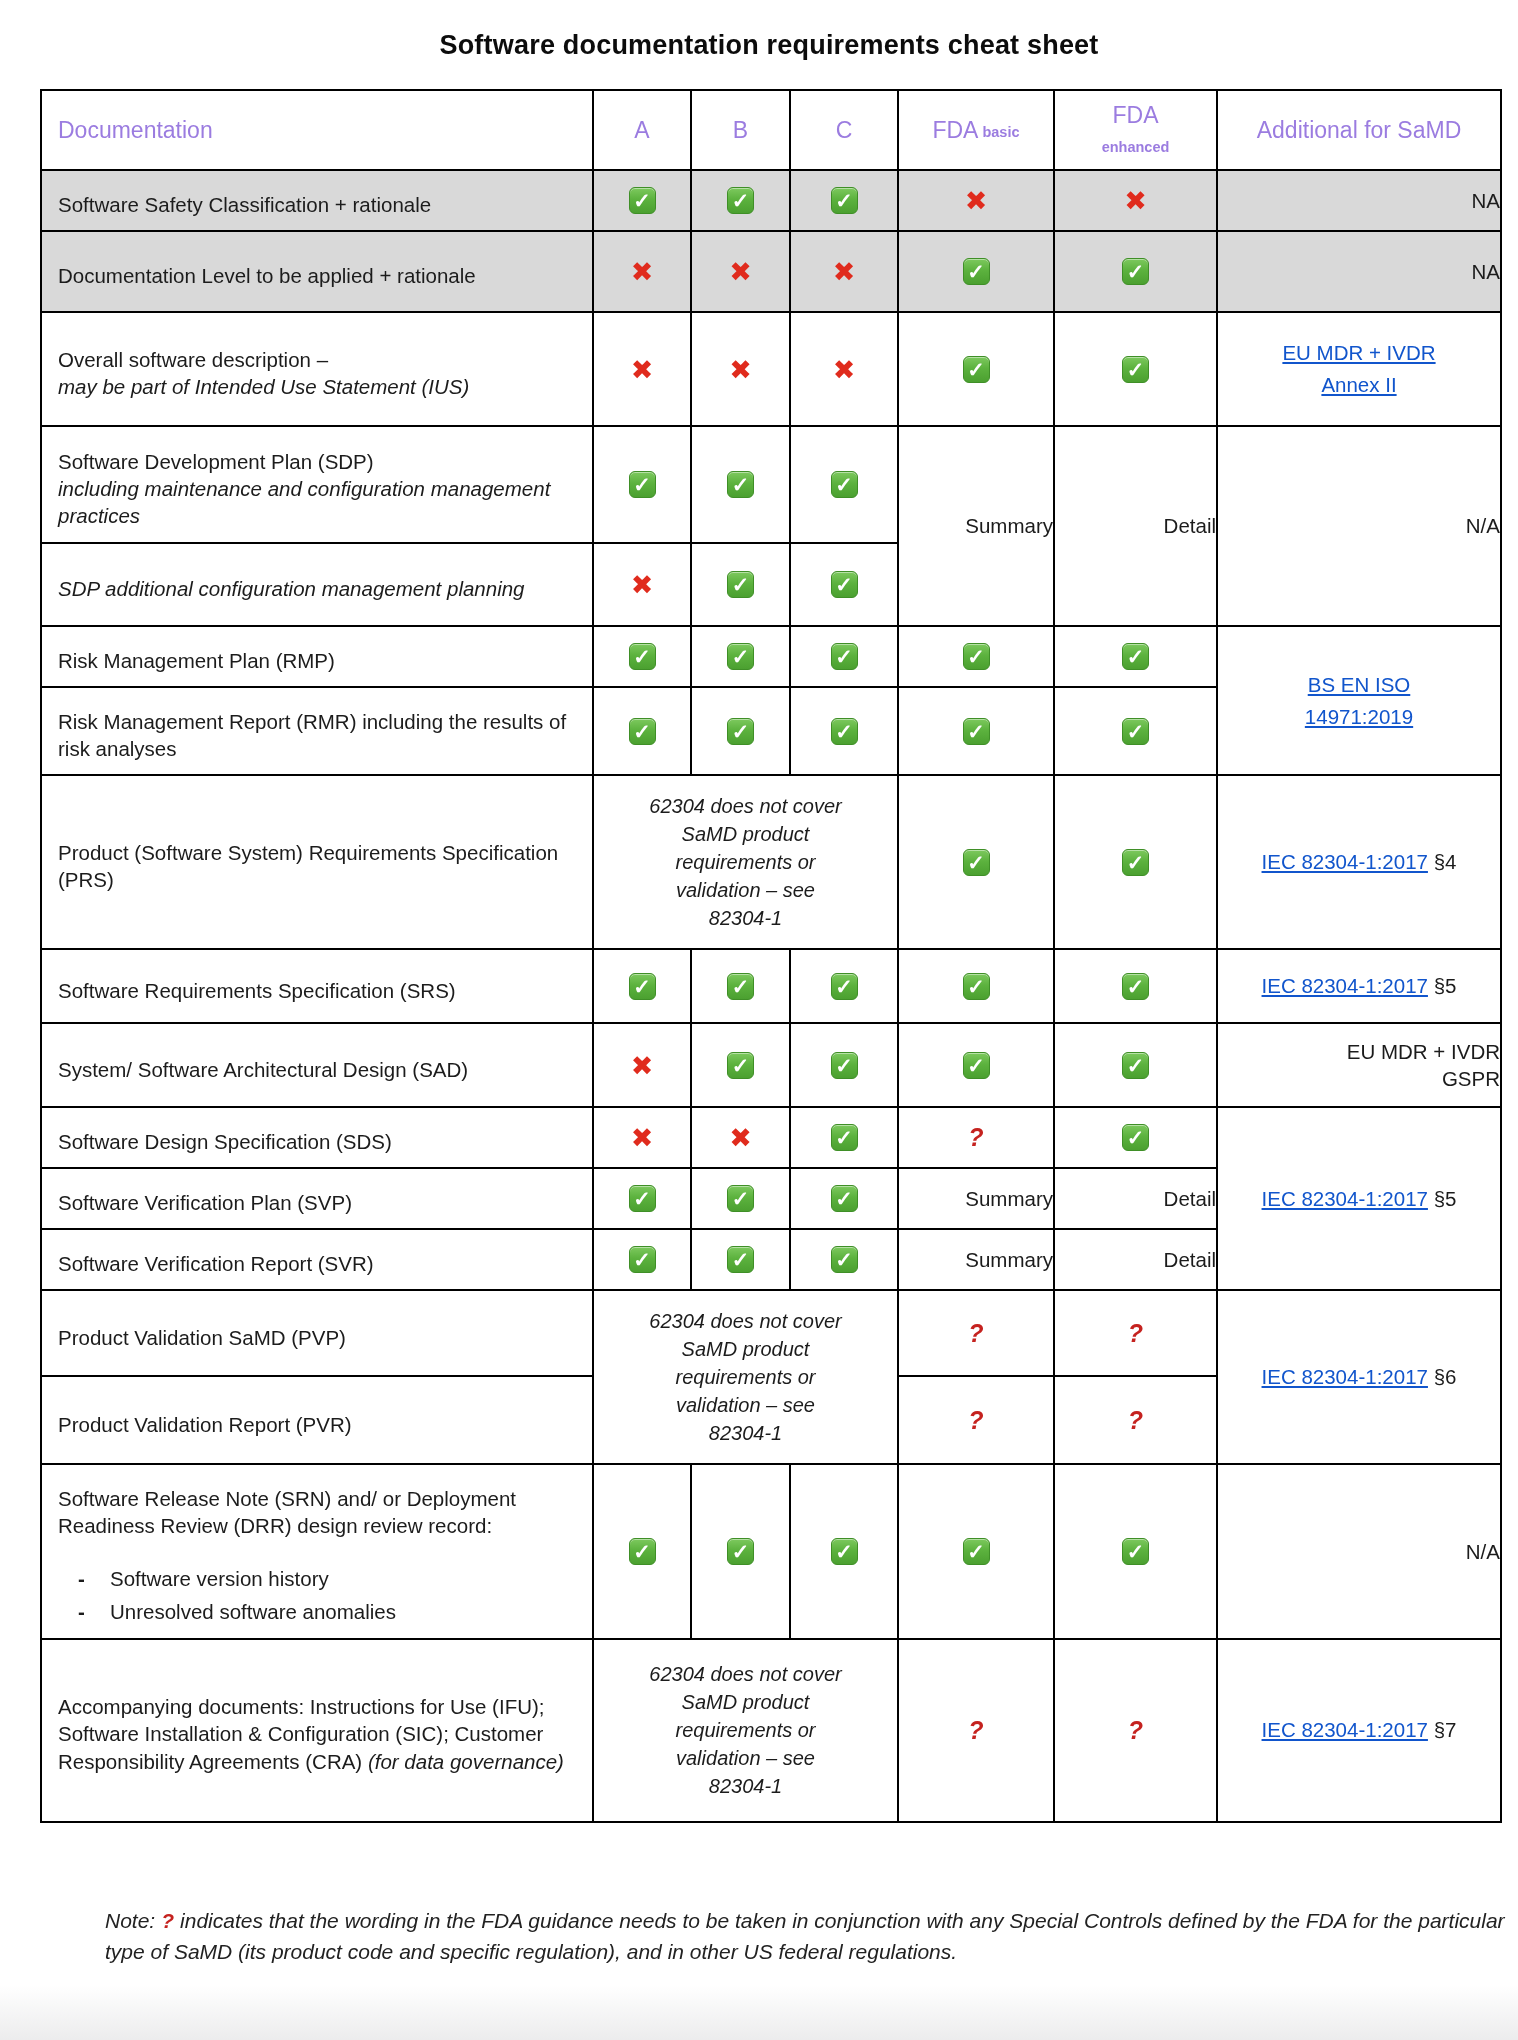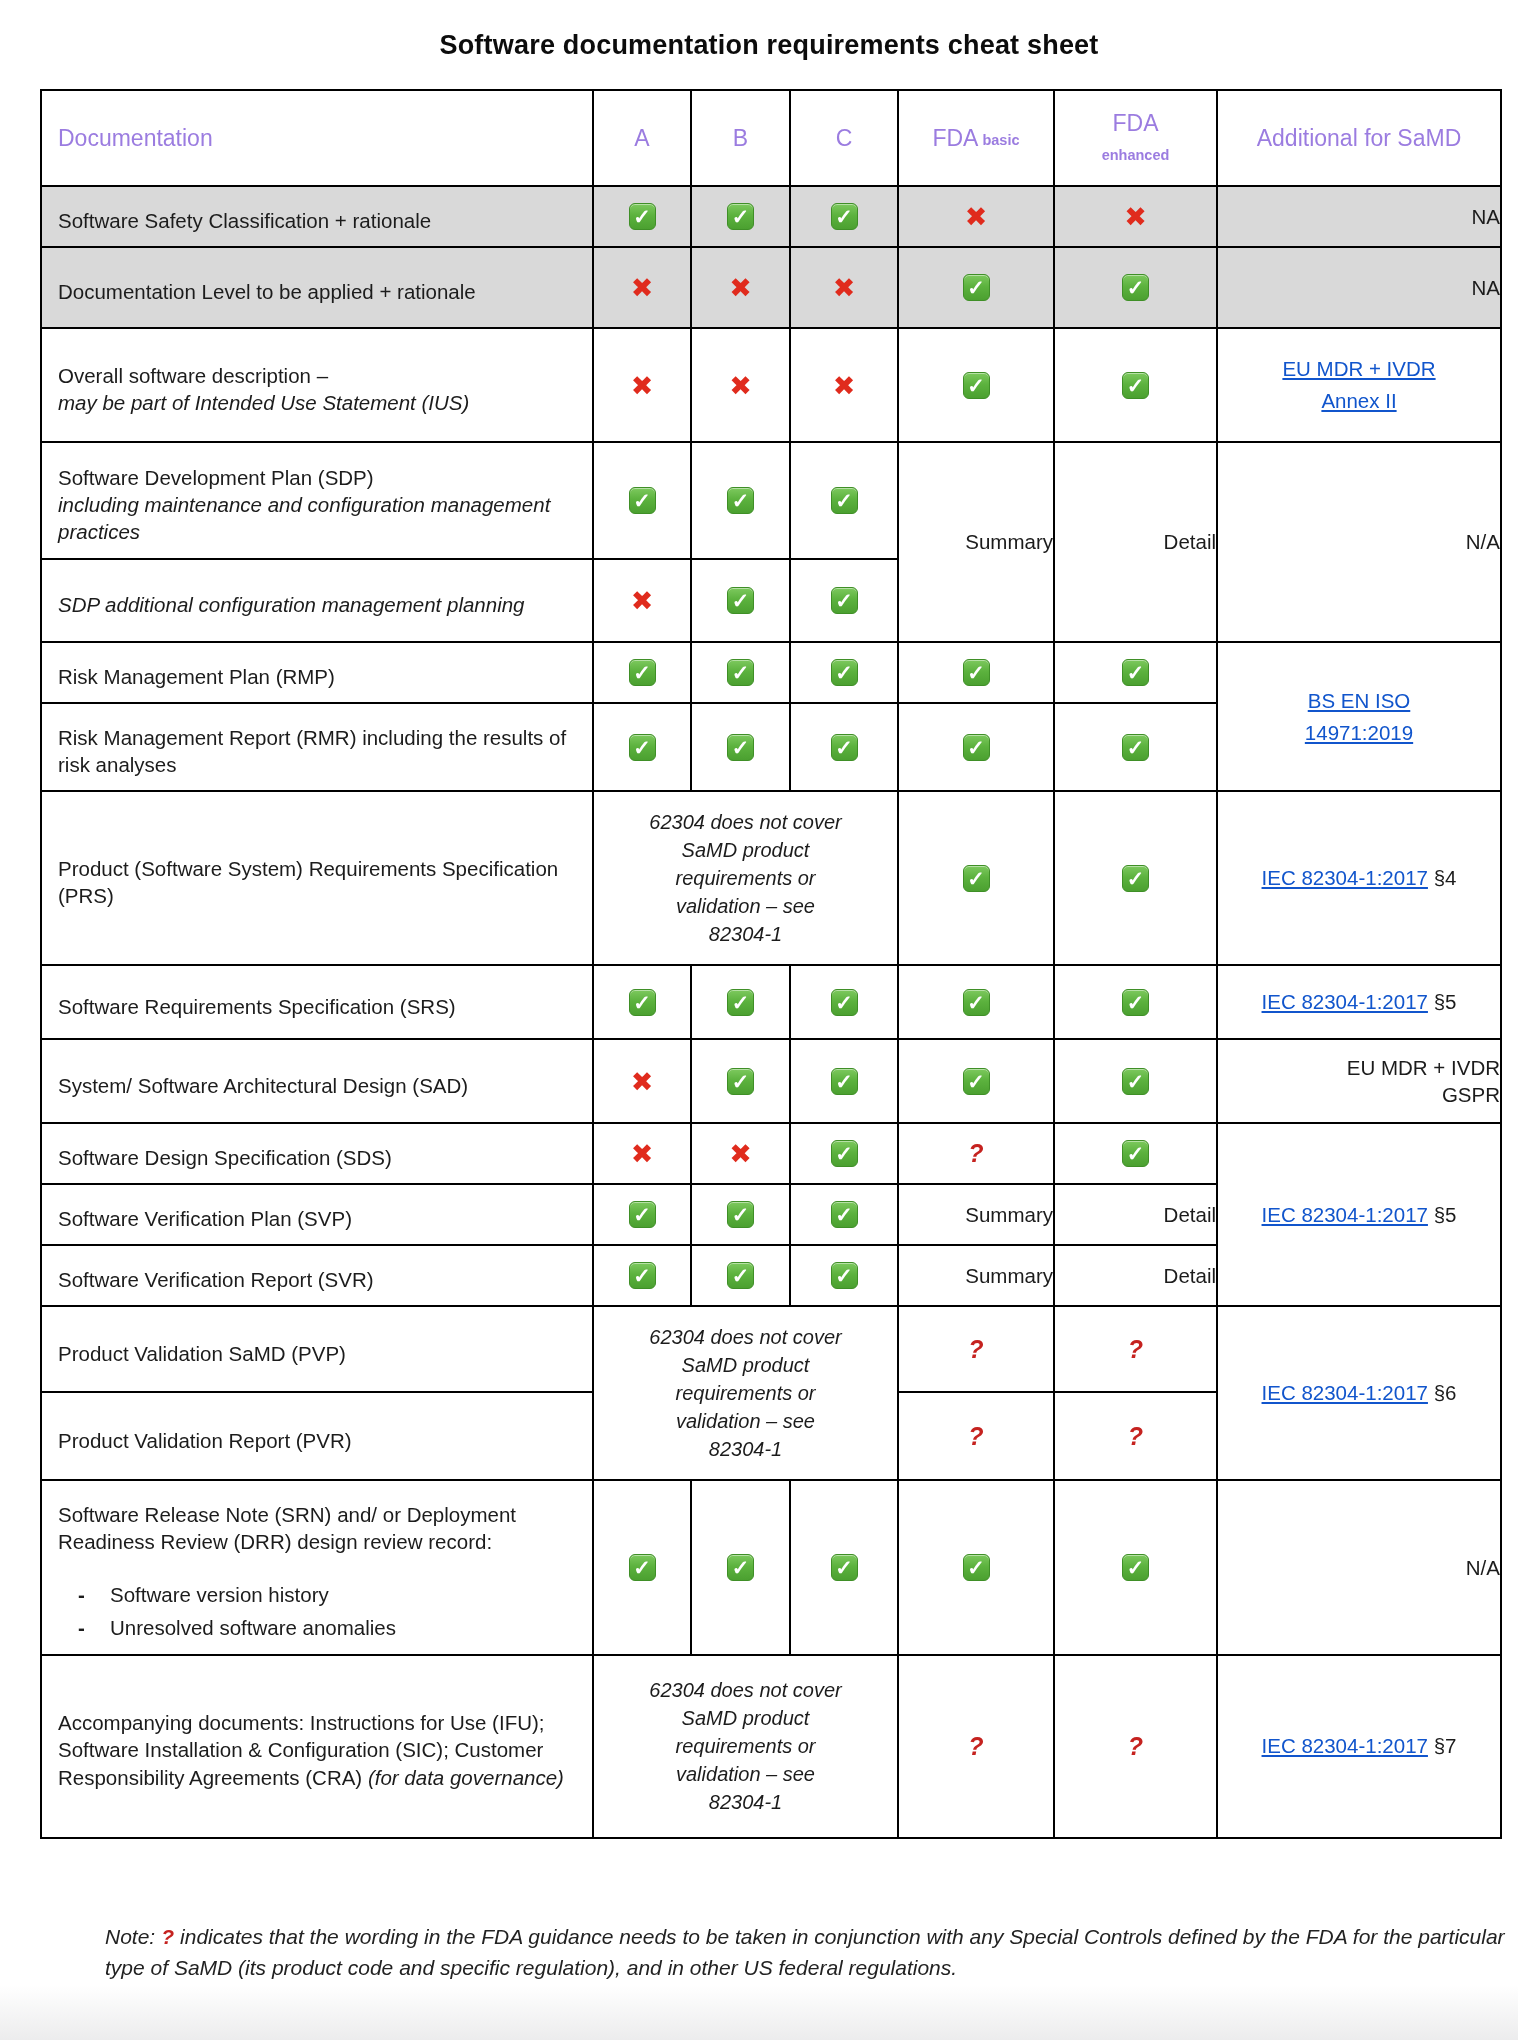--- a/index.html
+++ b/index.html
@@ -121,21 +121,21 @@
     <col style="width:552px">
       <col style="width:98px">
       <col style="width:99px">
       <col style="width:108px">
     <col style="width:156px">
       <col style="width:163px">
       <col style="width:284px">
   </colgroup>
 
   <tbody>
-      <tr class="hdr" style="height:96px">
+      <tr class="hdr" style="height:80px">
     <th class="hdr-doc">Documentation</th>
     <th>A</th>
     <th>B</th>
     <th>C</th>
     <th><span>FDA</span><span class="hdr-sub fda-sub-inline">basic</span></th>
     <th><span>FDA</span><br><span class="hdr-sub">enhanced</span></th>
     <th>Additional for SaMD</th>
   </tr>
 
   <tr style="height:57px">

